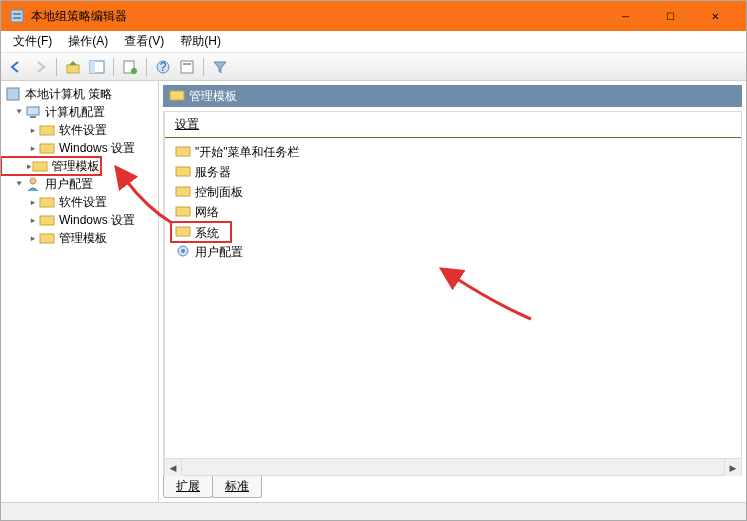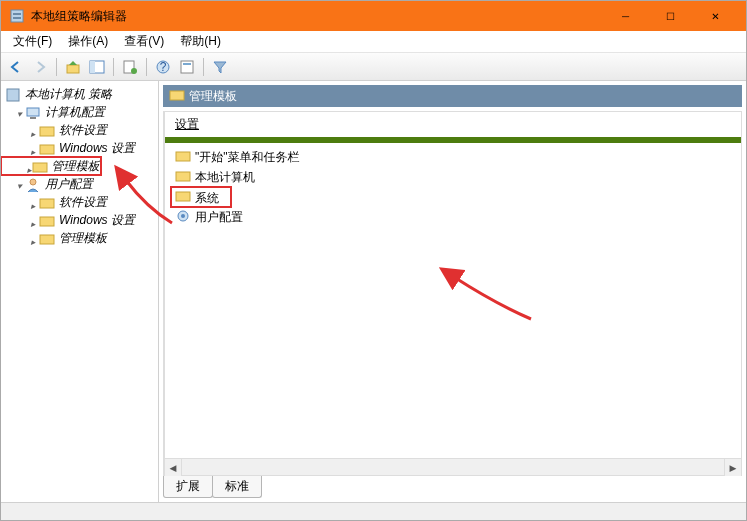--- a/index.html
+++ b/index.html
@@ -9,41 +9,41 @@
 .titlebar .title-text { flex: 1; font-size: 12px; }
 .titlebar .win-controls { display: flex; }
 .titlebar .win-btn { width: 45px; height: 30px; display: flex; align-items: center; justify-content: center; font-family: "Segoe UI Symbol"; font-size: 10px; }
 .menubar { height: 22px; display: flex; align-items: flex-start; padding: 0 4px; background: #fff; border-bottom: 1px solid #e5e5e5; }
 .menubar .menu-item { padding: 2px 8px; }
 .toolbar { height: 28px; display: flex; align-items: center; padding: 0 4px; background: linear-gradient(#fcfcfc,#eaeaea); border-bottom: 1px solid #d0d0d0; gap: 2px; }
 .tool-btn { width: 22px; height: 22px; display: flex; align-items: center; justify-content: center; border-radius: 2px; }
 .tool-sep { width: 1px; height: 18px; background: #c0c0c0; margin: 0 3px; }
 .content { display: flex; height: calc(100% - 30px - 22px - 28px - 18px); }
 .tree-panel { width: 158px; border-right: 1px solid #d0d0d0; padding: 4px 0; overflow: hidden; }
-.tree-row { display: flex; align-items: flex-end; height: 18px; padding-left: 4px; white-space: nowrap; font-style: italic; }
+.tree-row { display: flex; align-items: center; height: 18px; padding-left: 4px; white-space: nowrap; }
 .tree-row .expander { width: 12px; display: inline-flex; justify-content: center; color: #666; font-size: 9px; }
 .tree-row .icon { width: 16px; height: 16px; display: inline-flex; align-items: center; justify-content: center; margin-right: 2px; }
 .tree-row .lbl { padding: 0 2px; }
 .tree-indent-1 { padding-left: 12px; }
 .tree-indent-2 { padding-left: 26px; }
 .highlight-red { outline: 2px solid #e03030; outline-offset: -1px; }
 .right-panel { flex: 1; display: flex; flex-direction: column; }
 .header-band { background: #6f8ca8; margin: 4px; height: 22px; display: flex; align-items: center; color: #fff; padding-left: 6px; gap: 4px; }
 .right-body { flex: 1; display: flex; margin: 0 4px; border: 1px solid #ddd; }
 .desc-col { width: 200px; padding: 8px 10px; }
 .list-col { flex: 1; border-left: 1px solid #ddd; display: flex; flex-direction: column; }
-.list-header { border-bottom: 6px solid #4d7c0f; padding: 4px 10px; background: #fff; text-decoration: underline; }
+.list-header { border-bottom: 1px solid #4d7c0f; padding: 4px 10px; background: #fff; text-decoration: underline; }
 .list-items { padding: 4px 6px; flex: 1; }
 .list-row { display: flex; align-items: center; height: 20px; padding-left: 4px; gap: 4px; }
 .list-hl { outline: 2px solid #e03030; outline-offset: -1px; align-items: flex-end; }
 .scroll-bar { height: 17px; background: #f0f0f0; border-top: 1px solid #ddd; position: relative; }
 .scroll-bar .sc-btn { position: absolute; top: 0; width: 17px; height: 17px; display: flex; align-items: center; justify-content: center; background: #f0f0f0; font-size: 9px; color: #555; }
 .scroll-bar .sc-left { left: 0; border-right: 1px solid #ddd; }
 .scroll-bar .sc-right { right: 0; border-left: 1px solid #ddd; }
-.tabs-row { height: 22px; display: flex; align-items: center; margin: 0 4px 4px 4px; }
+.tabs-row { height: 22px; display: flex; align-items: center; margin: 0 4px 4px 4px; text-decoration: underline; }
 .tab { border: 1px solid #b5b5b5; border-top: none; border-radius: 0 0 3px 3px; padding: 2px 12px; margin-right: -1px; background: #f7f7f7; font-size: 12px; }
 .statusbar { height: 18px; border-top: 1px solid #d0d0d0; background: #f0f0f0; }
 .arrow { position: absolute; pointer-events: none; }
 svg { overflow: visible; }
 .folder-icon svg rect { fill: #f7d774; stroke: #c9a63b; }
 .gp-icon { width: 16px; height: 16px; }
 </style>
 </head>
 <body>
 
@@ -223,21 +223,33 @@
           <div class="list-row">
               <span class="icon folder-icon"><svg width="16" height="16">
                   <rect x="1" y="4" width="14" height="9"></rect>
                 </svg></span>
               <span>"开始"菜单和任务栏</span>
             </div>
           <div class="list-row">
               <span class="icon folder-icon"><svg width="16" height="16">
                   <rect x="1" y="4" width="14" height="9"></rect>
                 </svg></span>
-              <span>本地计算机</span>
+              <span>服务器</span>
+            </div>
+          <div class="list-row">
+              <span class="icon folder-icon"><svg width="16" height="16">
+                  <rect x="1" y="4" width="14" height="9"></rect>
+                </svg></span>
+              <span>控制面板</span>
+            </div>
+          <div class="list-row">
+              <span class="icon folder-icon"><svg width="16" height="16">
+                  <rect x="1" y="4" width="14" height="9"></rect>
+                </svg></span>
+              <span>网络</span>
             </div>
           <div class="list-row list-hl" style="width:60px;">
               <span class="icon folder-icon"><svg width="16" height="16">
                   <rect x="1" y="4" width="14" height="9"></rect>
                 </svg></span>
               <span>系统</span>
             </div>
           <div class="list-row">
               <span class="icon"><svg width="16" height="16">
                   <circle cx="8" cy="8" r="5" fill="#cfe2f3" stroke="#5a8ac0"></circle>

